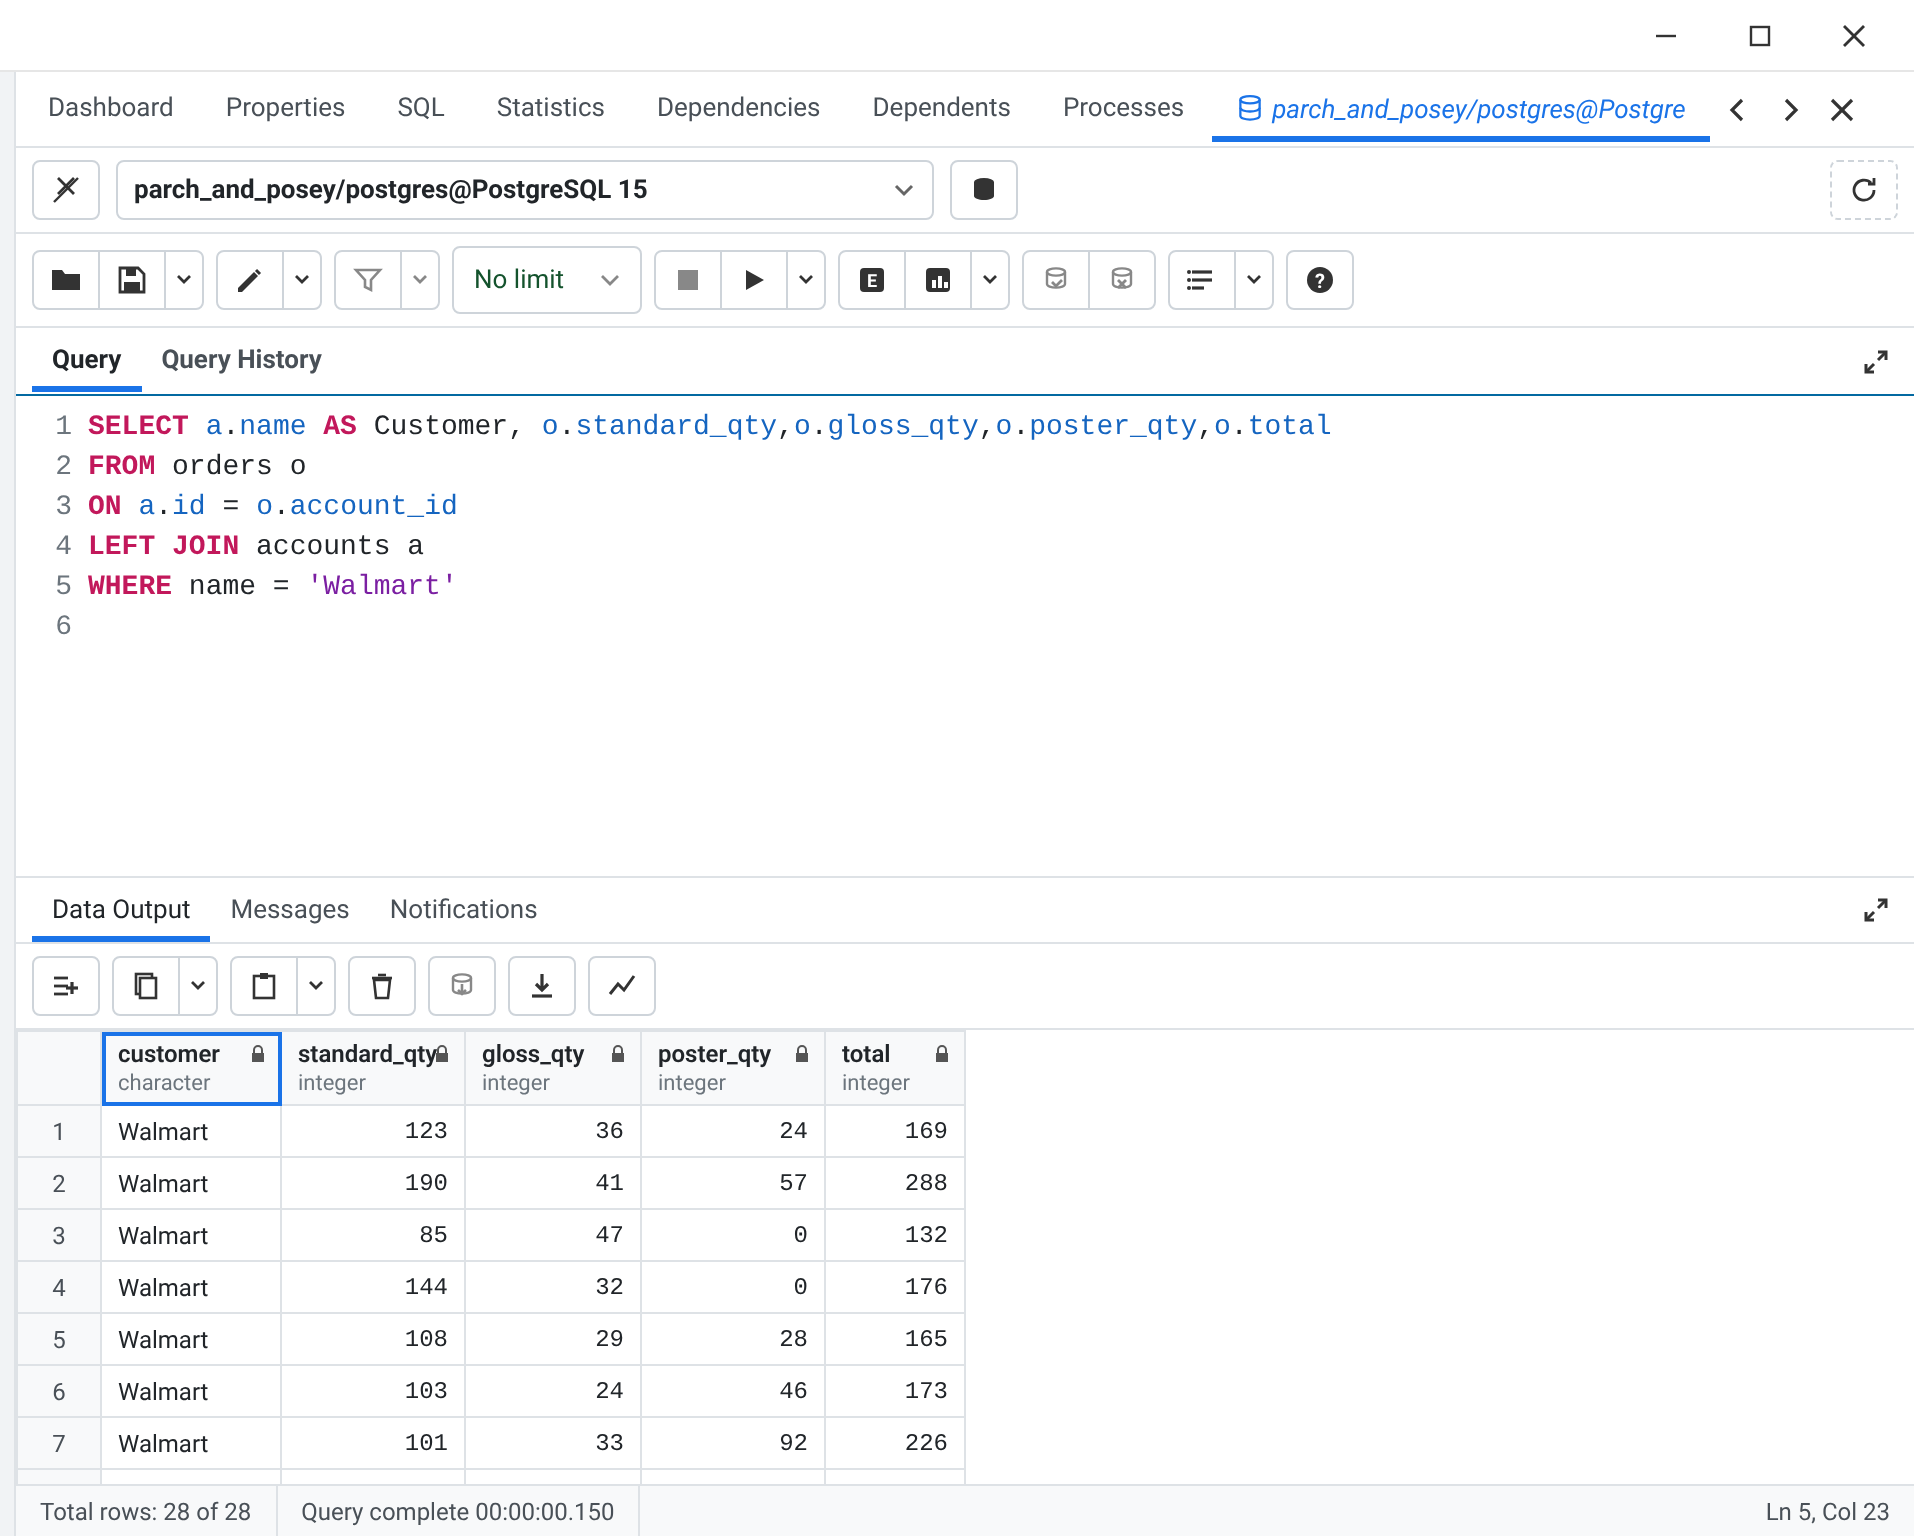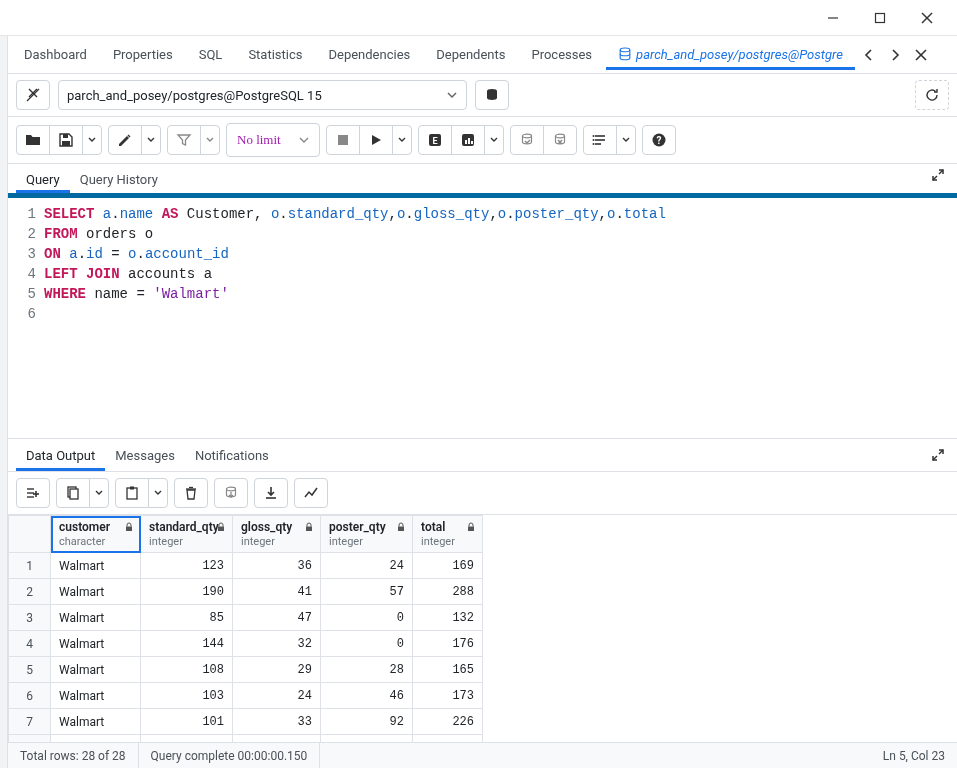--- a/index.html
+++ b/index.html
@@ -15,32 +15,32 @@
 
 .tabbar { display: flex; align-items: center; height: 38px; border-bottom: 1px solid #dee2e6; padding: 0 4px; gap: 2px; }
 .tabbar .tab { padding: 8px 12px; color: #495057; cursor: pointer; white-space: nowrap; }
 .tabbar .tab.active { color: #1a73e8; border-bottom: 3px solid #1a73e8; padding-bottom: 5px; font-style: italic; }
 .tabbar .tab.active .tabicon { color: #1a73e8; }
 .tabbar .nav-icon { padding: 6px 6px; cursor: pointer; color: #333; }
 .tabicon { display: inline-flex; vertical-align: -2px; margin-right: 4px; }
 
 .connbar { display: flex; align-items: center; padding: 6px 8px; gap: 8px; border-bottom: 1px solid #dee2e6; }
 .icon-btn { border: 1px solid #ced4da; background: #fff; border-radius: 4px; padding: 5px 8px; display: flex; align-items: center; justify-content: center; cursor: pointer; height: 30px; min-width: 34px; color: #333; }
-.conn-select { border: 1px solid #ced4da; border-radius: 4px; height: 30px; display: flex; align-items: center; padding: 0 8px; flex: 1; max-width: 450px; justify-content: space-between; }
+.conn-select { border: 1px solid #ced4da; border-radius: 4px; height: 30px; display: flex; align-items: center; padding: 0 8px; flex: 1; max-width: 450px; justify-content: space-between; font-weight: bold; }
 .conn-select .chev { color: #6c757d; }
 
 .toolbar { display: flex; align-items: center; padding: 6px 8px; gap: 6px; border-bottom: 1px solid #dee2e6; }
 .tb-group { display: flex; }
 .tb-group .icon-btn { border-radius: 0; margin-left: -1px; }
 .tb-group .icon-btn:first-child { border-radius: 4px 0 0 4px; margin-left: 0; }
 .tb-group .icon-btn:last-child { border-radius: 0 4px 4px 0; }
 .tb-group .icon-btn:only-child { border-radius: 4px; }
-.limit-sel { border: 1px solid #ced4da; border-radius: 4px; height: 30px; display: flex; align-items: center; padding: 16px 10px; gap: 18px; color: #a21caf; font-family: Liberation Serif, serif; }
-
-.subtabs { display: flex; padding: 0 8px; border-bottom: 5px solid #0369a1; height: 34px; }
+.limit-sel { border: 1px solid #ced4da; border-radius: 4px; height: 30px; display: flex; align-items: center; padding: 16px 10px; gap: 18px; color: #14532d; }
+
+.subtabs { display: flex; align-items: center; padding: 0 8px; border-bottom: 1px solid #0369a1; height: 34px; font-weight: bold; }
 .subtabs .stab { padding: 8px 10px; color: #495057; cursor: pointer; }
 .subtabs .stab.active { border-bottom: 3px solid #1a73e8; color: #212529; padding-bottom: 5px; }
 .subtabs .flex { flex: 1; }
 .expand-icon { cursor: pointer; padding: 4px; }
 
 .editor { display: flex; background: #fff; min-height: 240px; font-family: "Courier New", Consolas, monospace; font-size: 14px; line-height: 20px; }
 .gutter { width: 36px; text-align: right; padding: 6px 8px 6px 0; color: #6c757d; user-select: none; }
 .gutter div { height: 20px; }
 .code { flex: 1; padding: 6px 0; }
 .codeline { height: 20px; white-space: pre; }

